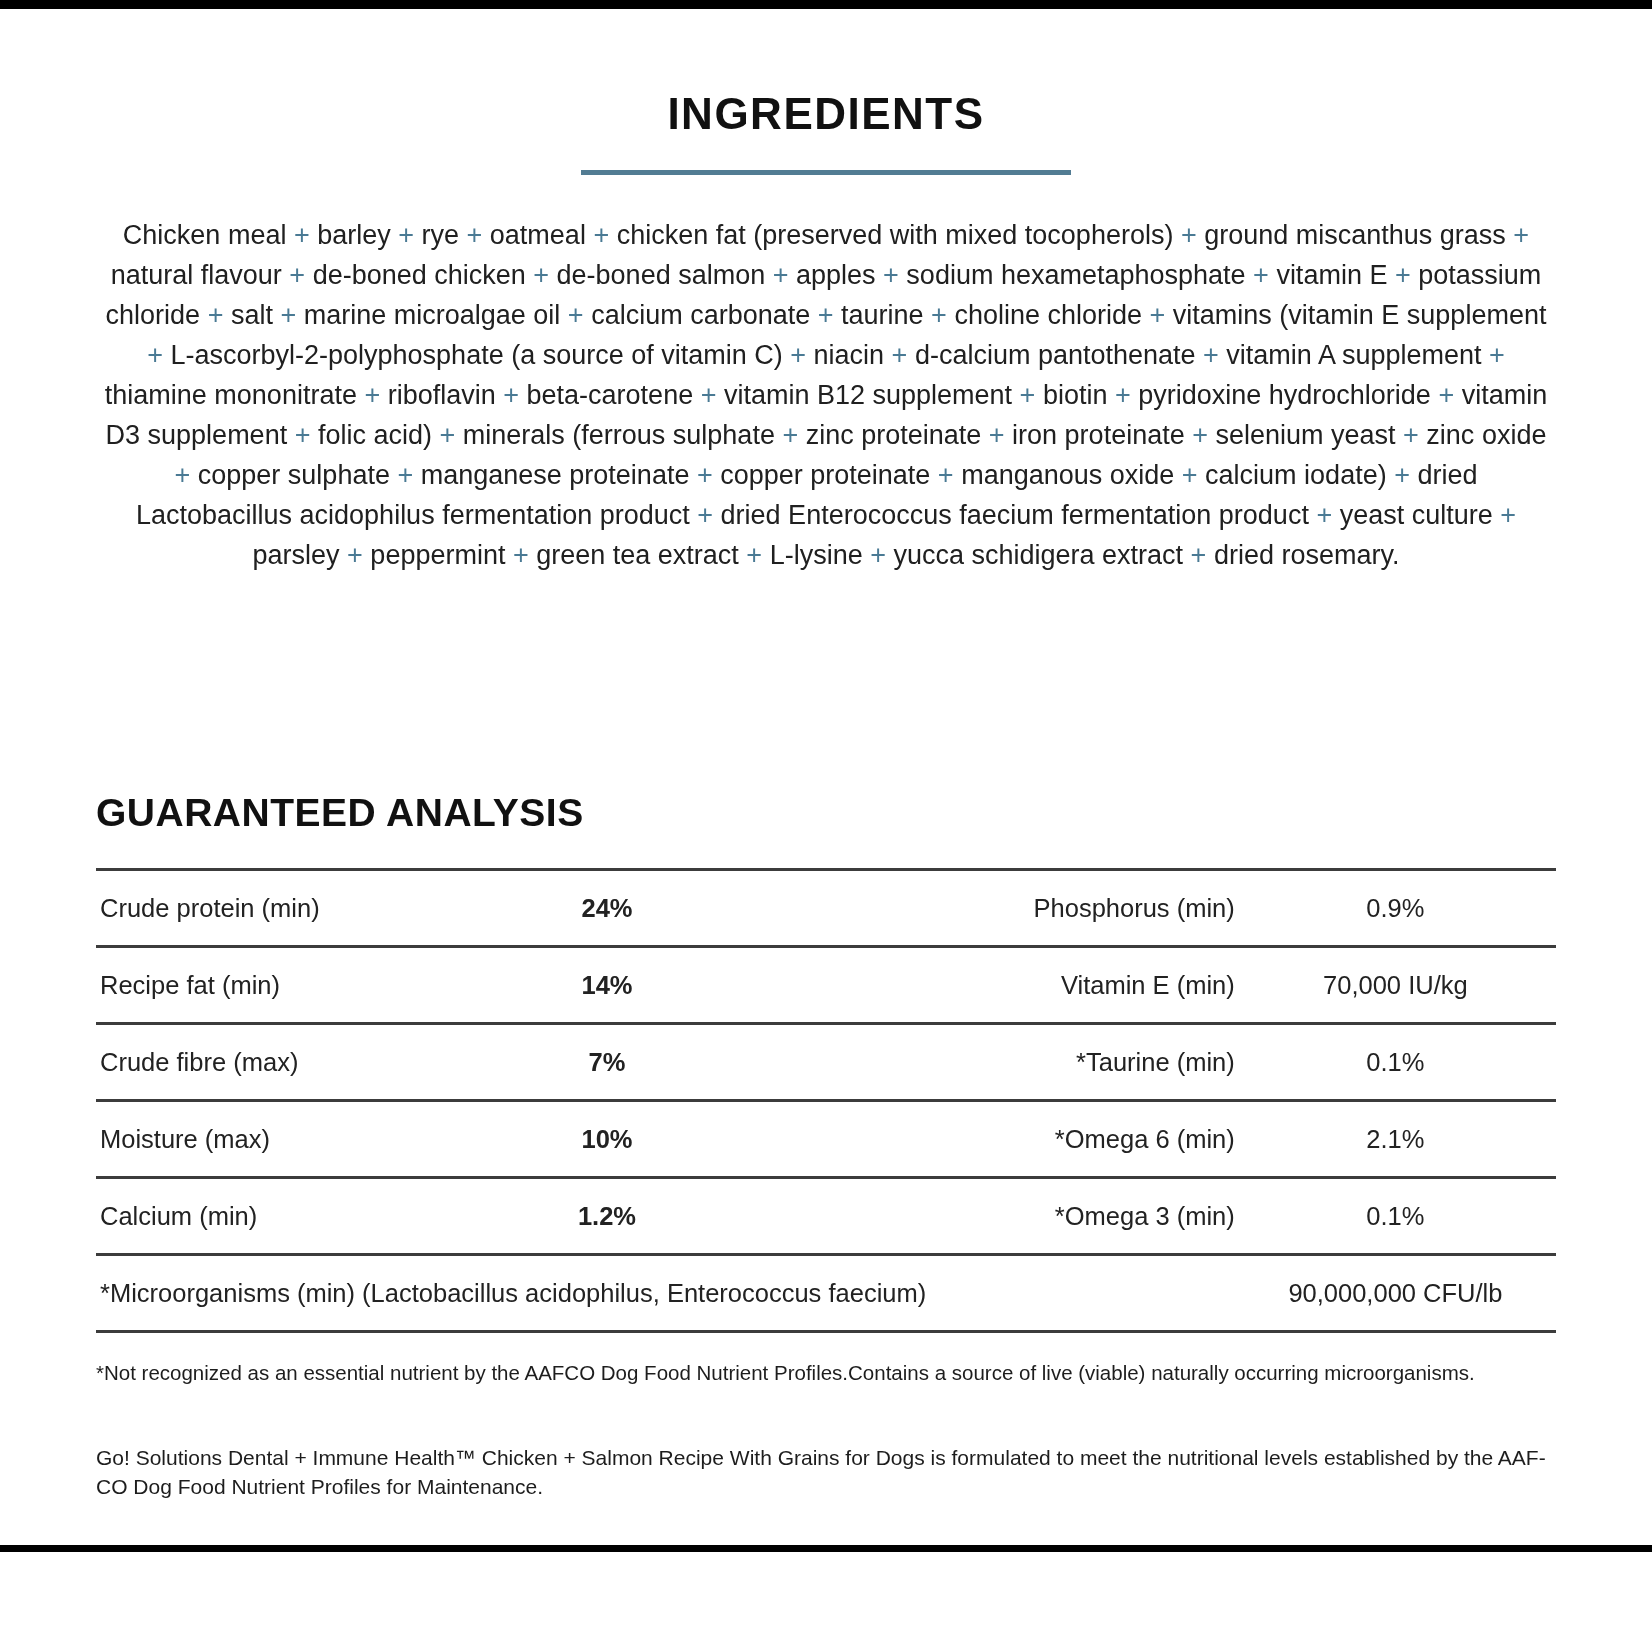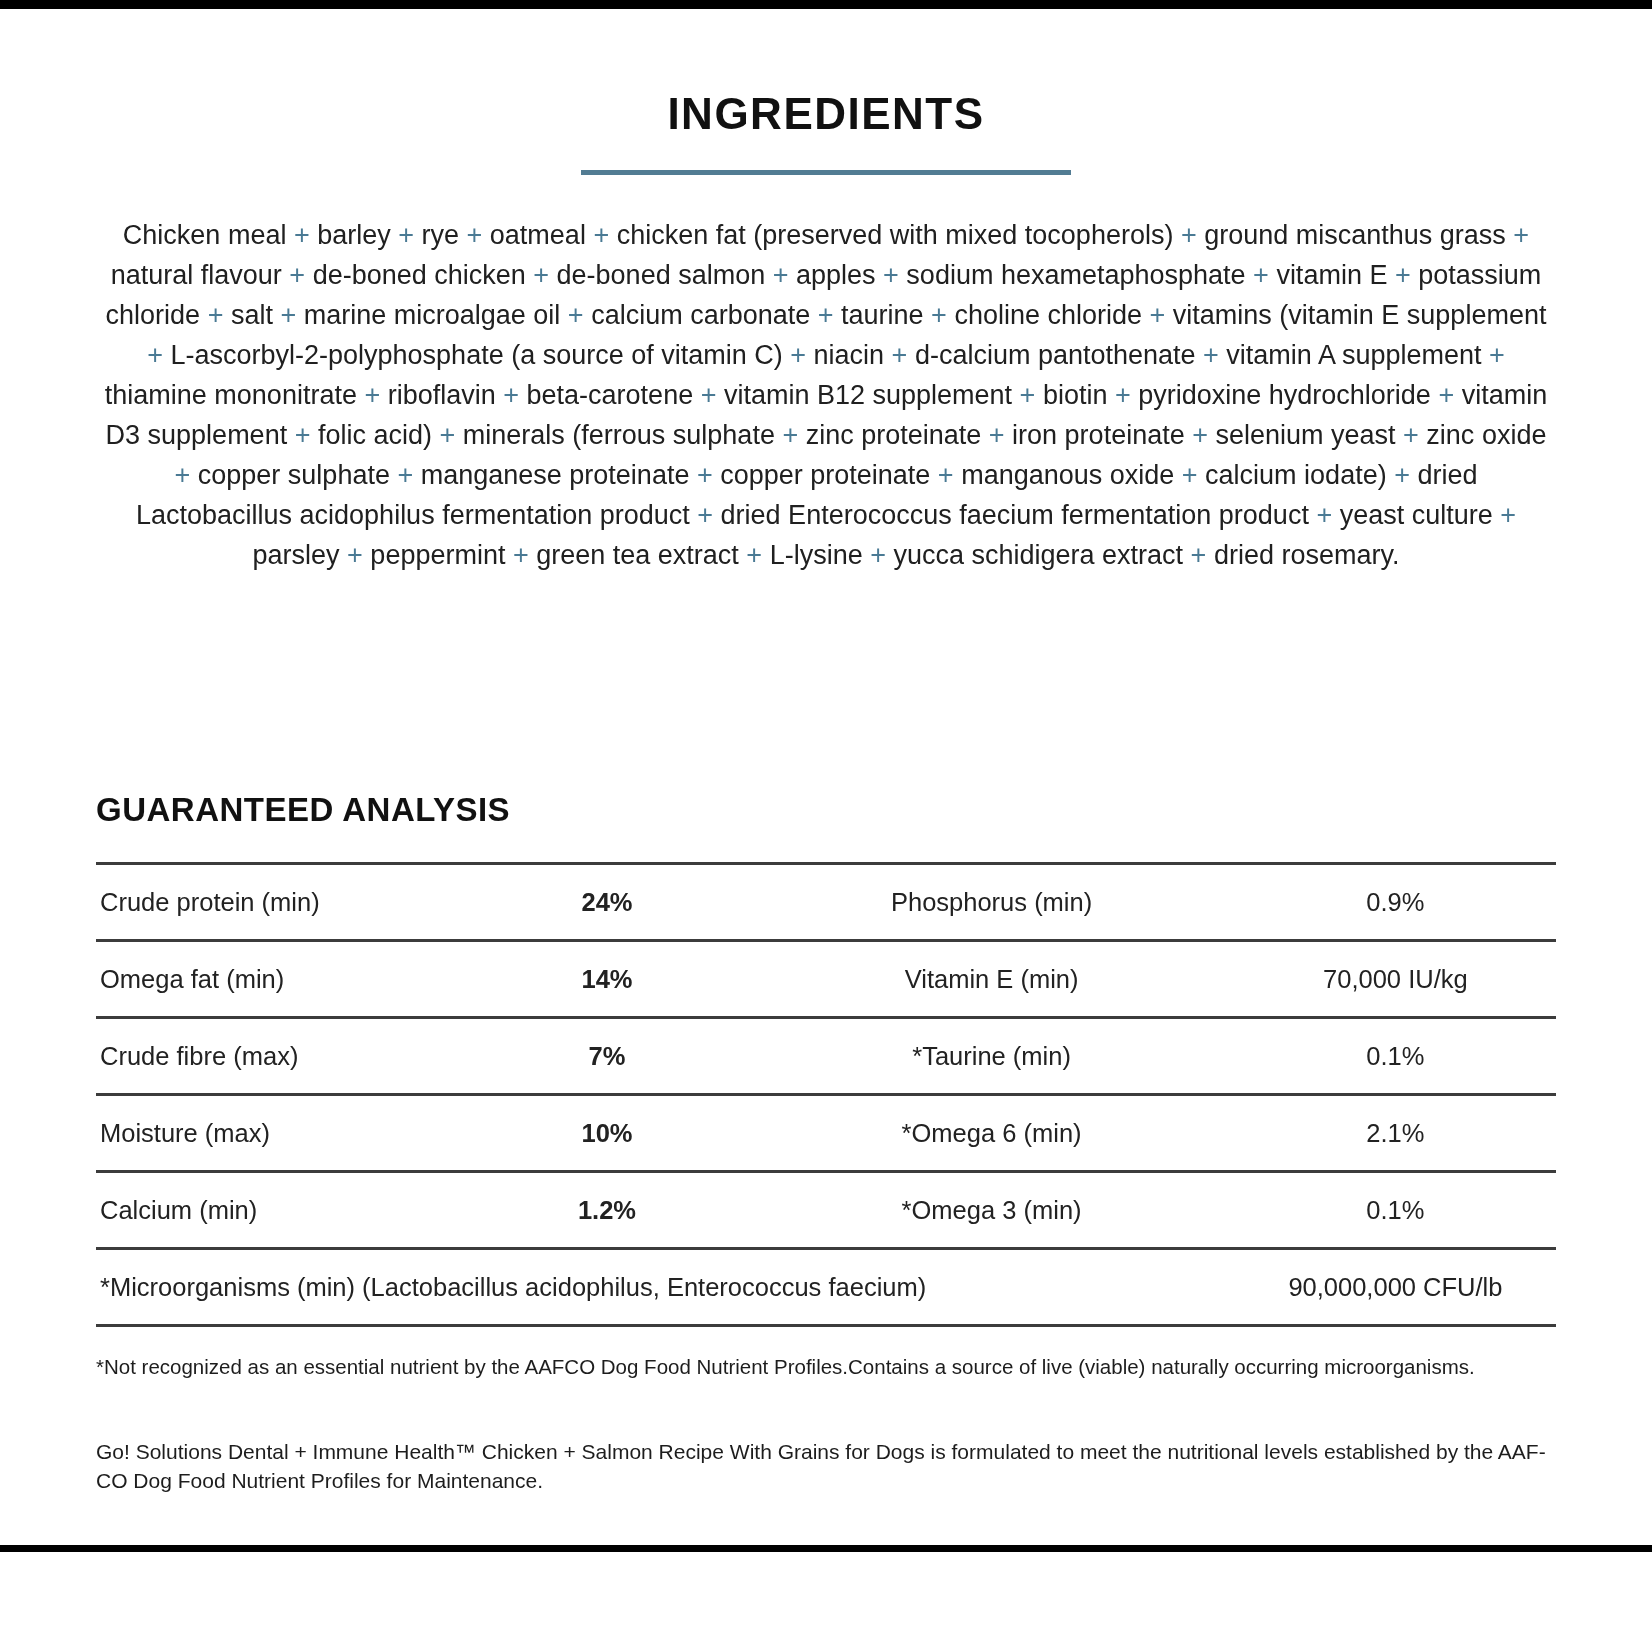--- a/index.html
+++ b/index.html
@@ -54,41 +54,41 @@
     color: #202020;
   }
   .plus { color: var(--plus-color); }
 
   .analysis-section {
     width: 1460px;
     margin: 0 auto;
   }
   .analysis-title {
     margin-top: 218px;
-    font-size: 33px;
+    font-size: 39px;
     line-height: 1;
     font-weight: bold;
     letter-spacing: 0.5px;
     color: #111;
   }
   .analysis-table {
     margin-top: 36px;
     border-top: 3px solid var(--rule-color);
   }
   .ga-row {
     display: flex;
     align-items: center;
     height: 77px;
     border-bottom: 3px solid var(--rule-color);
     font-size: 25.5px;
     color: #222;
   }
   .ga-c1 { width: 26%; padding-left: 4px; text-align: left; }
   .ga-c2 { width: 18%; text-align: center; font-weight: bold; }
-  .ga-c3 { width: 34%; padding-left: 10px; text-align: center; }
+  .ga-c3 { width: 34%; padding-left: 10px; text-align: right; }
   .ga-c4 { width: 22%; text-align: center; }
   .ga-full-label { flex: 1; padding-left: 4px; text-align: left; }
 
   .footnote {
     width: 1460px;
     margin: 26px auto 0;
     font-size: 20.5px;
     line-height: 28px;
     color: #1d1d1d;
   }
@@ -118,21 +118,21 @@
     <div class="analysis-table">
 
       <div class="ga-row">
         <div class="ga-c1">Crude protein (min)</div>
         <div class="ga-c2">24%</div>
         <div class="ga-c3">Phosphorus (min)</div>
         <div class="ga-c4">0.9%</div>
       </div>
 
       <div class="ga-row">
-        <div class="ga-c1">Omega fat (min)</div>
+        <div class="ga-c1">Recipe fat (min)</div>
         <div class="ga-c2">14%</div>
         <div class="ga-c3">Vitamin E (min)</div>
         <div class="ga-c4">70,000 IU/kg</div>
       </div>
 
       <div class="ga-row">
         <div class="ga-c1">Crude fibre (max)</div>
         <div class="ga-c2">7%</div>
         <div class="ga-c3">*Taurine (min)</div>
         <div class="ga-c4">0.1%</div>

